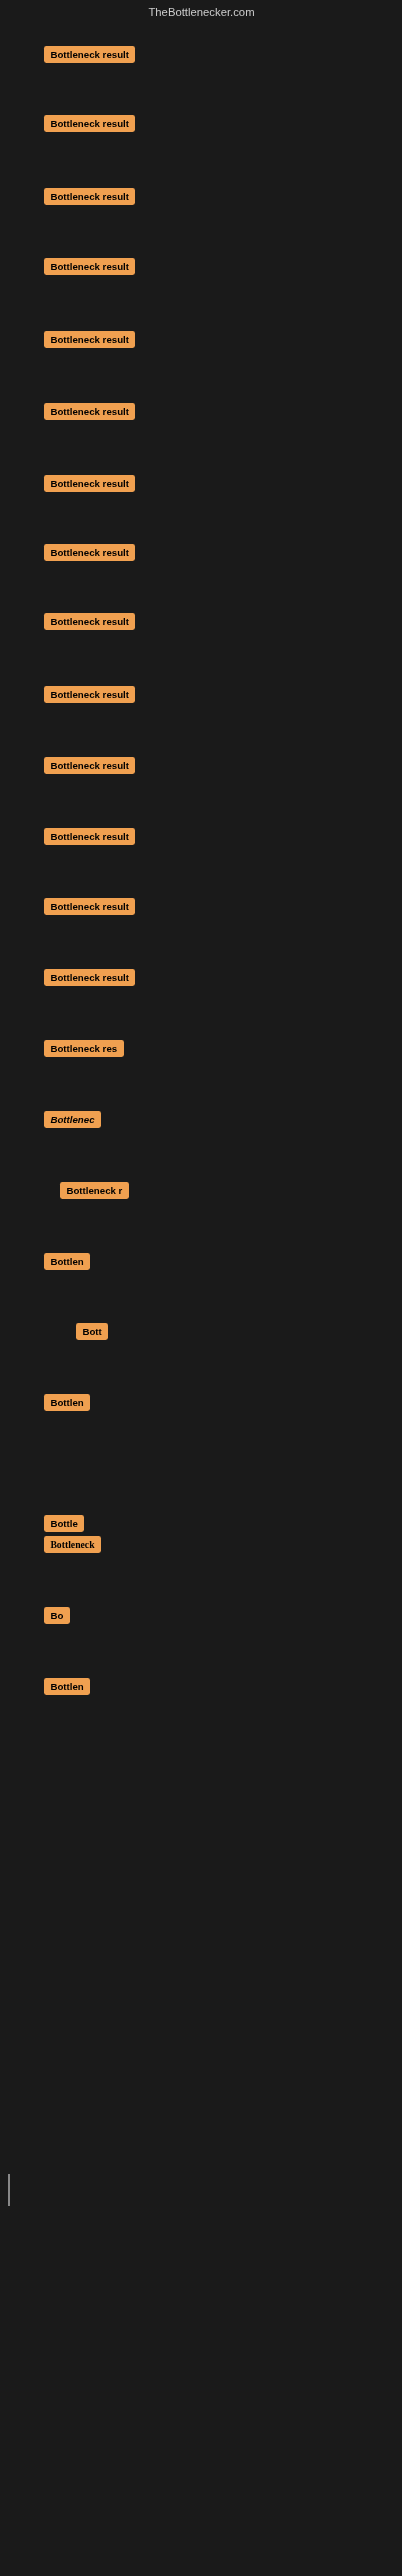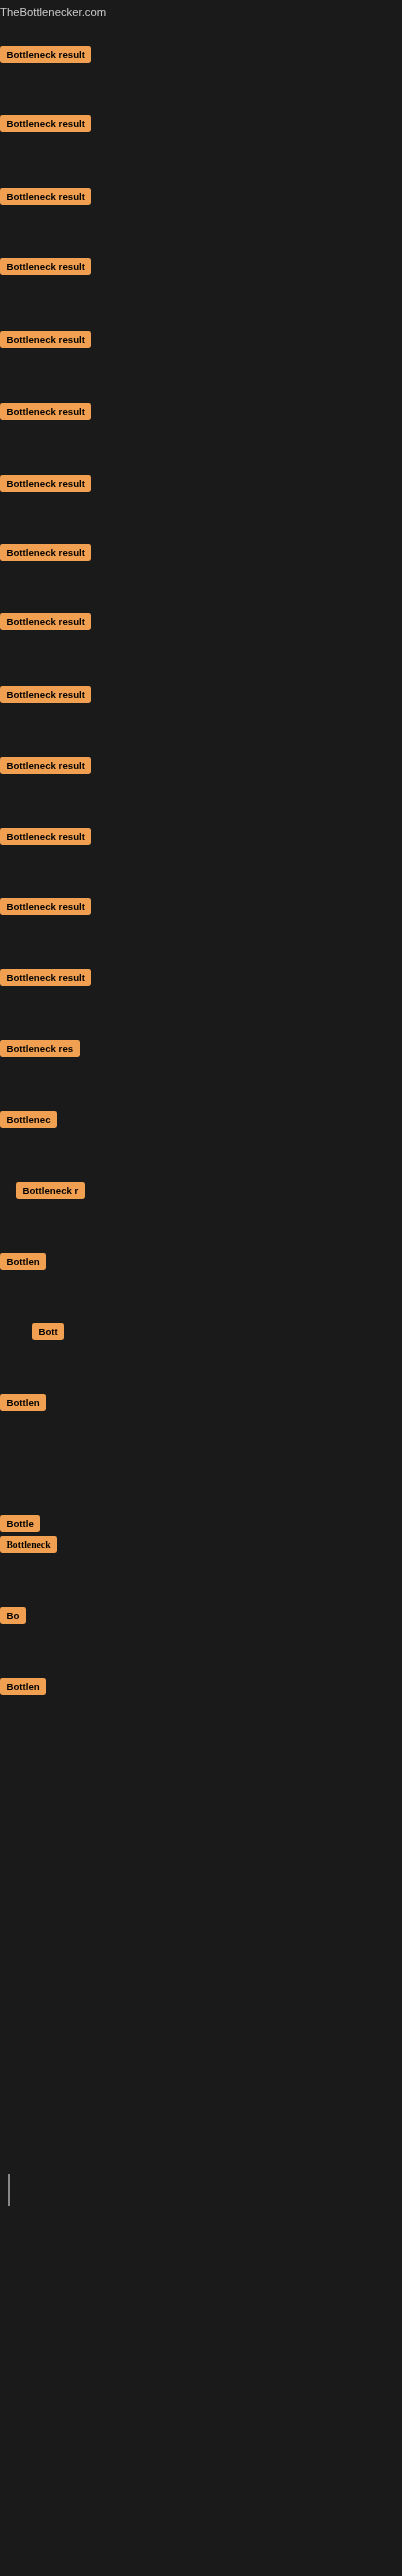--- a/index.html
+++ b/index.html
@@ -10,20 +10,21 @@
 
     body {
       width: 403px;
       min-height: 2576px;
       background-color: #1a1a1a;
       font-family: Arial, sans-serif;
       position: relative;
     }
 
     .site-title {
+      text-align: center;
       color: #cccccc;
       font-size: 11.3px;
       padding: 6.4px 0 3.2px 0;
       font-weight: normal;
     }
 
     .bottleneck-item {
       position: absolute;
       left: 0;
       display: inline-block;
@@ -31,20 +32,21 @@
 
     .bottleneck-badge {
       background-color: #f0a050;
       color: #000000;
       font-size: 9.7px;
       font-weight: bold;
       padding: 3.2px 6.4px;
       border-radius: 2.4px;
       white-space: nowrap;
       display: inline-block;
+      margin-left: 44px;
     }
 
     .cursor-line {
       position: absolute;
       left: 8px;
       width: 1.6px;
       height: 32px;
       background-color: #888888;
     }
   </style>
@@ -62,21 +64,21 @@
     <div class="bottleneck-item" style="top: 403px; left: 0px;"><div class="bottleneck-badge">Bottleneck result</div></div>
     <div class="bottleneck-item" style="top: 475px; left: 0px;"><div class="bottleneck-badge">Bottleneck result</div></div>
     <div class="bottleneck-item" style="top: 544px; left: 0px;"><div class="bottleneck-badge">Bottleneck result</div></div>
     <div class="bottleneck-item" style="top: 613px; left: 0px;"><div class="bottleneck-badge">Bottleneck result</div></div>
     <div class="bottleneck-item" style="top: 686px; left: 0px;"><div class="bottleneck-badge">Bottleneck result</div></div>
     <div class="bottleneck-item" style="top: 757px; left: 0px;"><div class="bottleneck-badge">Bottleneck result</div></div>
     <div class="bottleneck-item" style="top: 828px; left: 0px;"><div class="bottleneck-badge">Bottleneck result</div></div>
     <div class="bottleneck-item" style="top: 898px; left: 0px;"><div class="bottleneck-badge">Bottleneck result</div></div>
     <div class="bottleneck-item" style="top: 969px; left: 0px;"><div class="bottleneck-badge">Bottleneck result</div></div>
     <div class="bottleneck-item" style="top: 1040px; left: 0px; text-align: center;"><div class="bottleneck-badge">Bottleneck res</div></div>
-    <div class="bottleneck-item" style="top: 1111px; left: 0px;"><div class="bottleneck-badge">Bottlenec</div></div>
+    <div class="bottleneck-item" style="top: 1111px; left: 0px; font-style: italic;"><div class="bottleneck-badge">Bottlenec</div></div>
     <div class="bottleneck-item" style="top: 1182px; left: 16px;"><div class="bottleneck-badge">Bottleneck r</div></div>
     <div class="bottleneck-item" style="top: 1253px; left: 0px;"><div class="bottleneck-badge">Bottlen</div></div>
     <div class="bottleneck-item" style="top: 1323px; left: 0px; padding-left: 32px;"><div class="bottleneck-badge">Bott</div></div>
     <div class="bottleneck-item" style="top: 1394px; left: 0px;"><div class="bottleneck-badge">Bottlen</div></div>
     <div class="bottleneck-item" style="top: 1515px; left: 0px;"><div class="bottleneck-badge">Bottle</div></div>
     <div class="bottleneck-item" style="top: 1536px; left: 0px; font-family: Liberation Serif, serif;"><div class="bottleneck-badge">Bottleneck</div></div>
     <div class="bottleneck-item" style="top: 1607px; left: 0px; border-radius: 8px;"><div class="bottleneck-badge">Bo</div></div>
     <div class="bottleneck-item" style="top: 1678px; left: 0px;"><div class="bottleneck-badge">Bottlen</div></div>
   </div>
 <div id="cursor-container">

